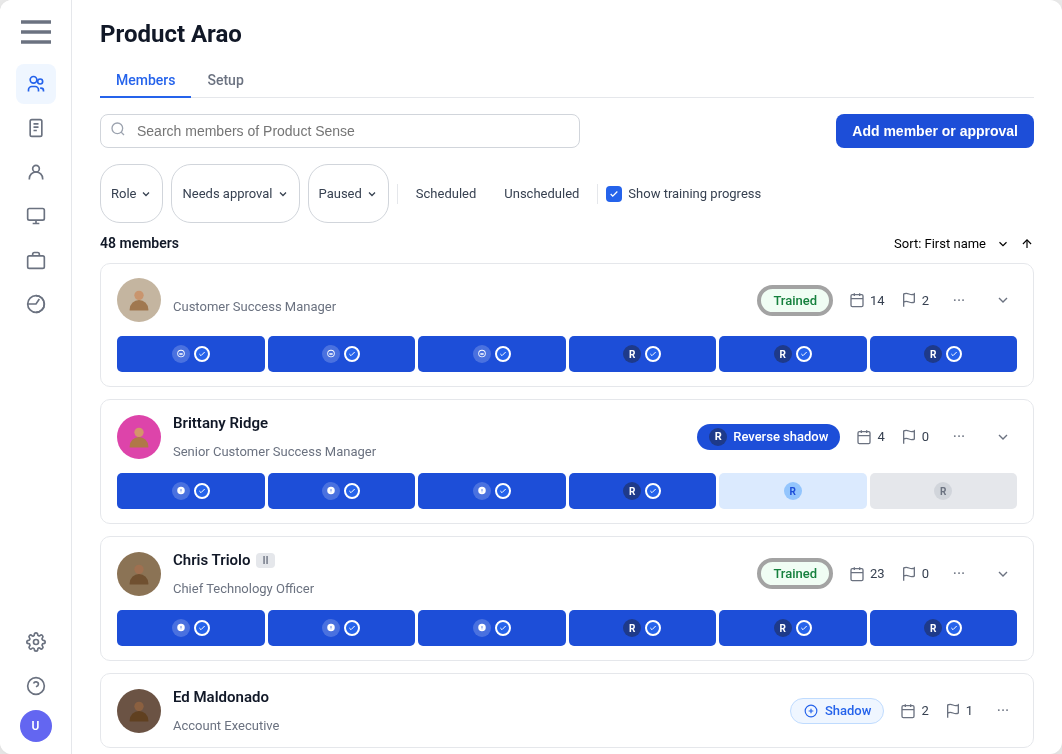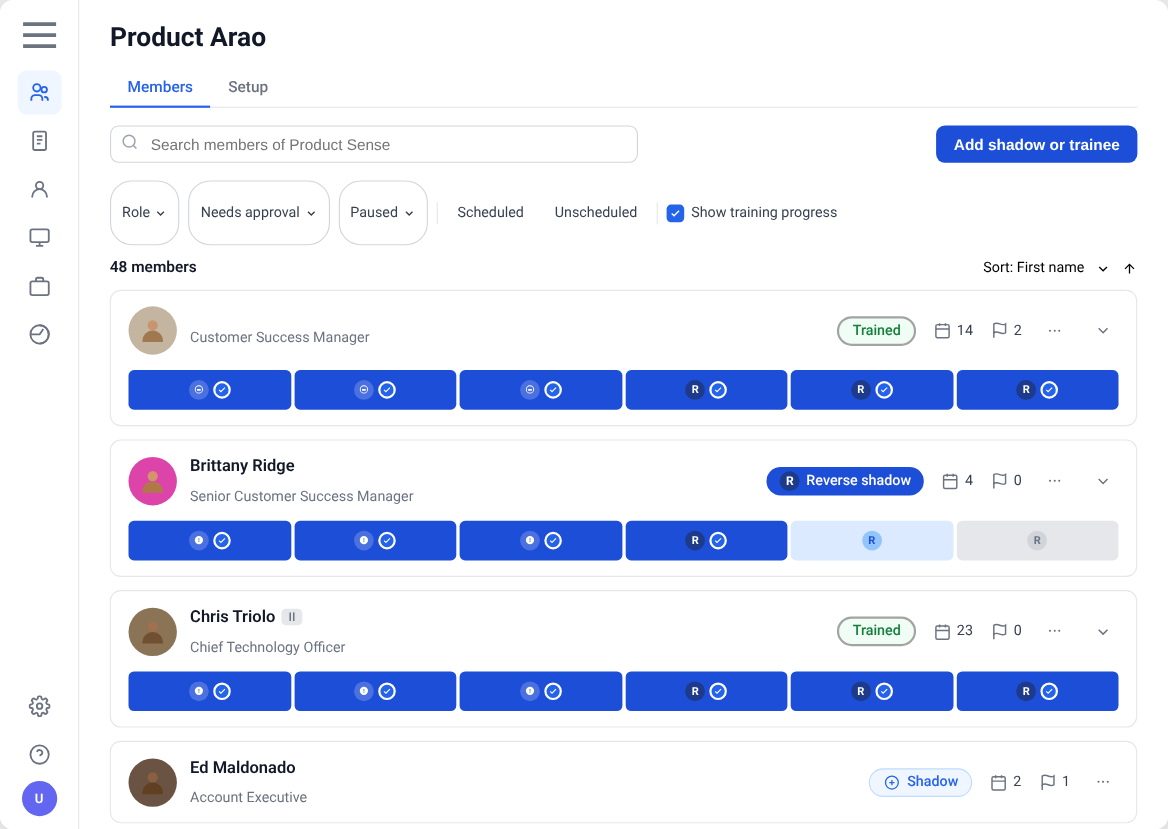--- a/index.html
+++ b/index.html
@@ -47,21 +47,21 @@
 
     
     .member-card { background: #fff; border: 1px solid #e5e7eb; border-radius: 10px; margin-bottom: 12px; overflow: hidden; }
     .member-row { display: flex; align-items: center; padding: 14px 16px; gap: 12px; }
     .member-avatar { width: 44px; height: 44px; border-radius: 50%; background: #d1d5db; overflow: hidden; flex-shrink: 0; }
     .member-info { flex: 1; }
     .member-name { font-size: 15px; font-weight: 600; color: #111827; display: flex; align-items: center; gap: 6px; }
     .member-title { font-size: 13px; color: #6b7280; margin-top: 12px; }
     .member-status { margin-left: auto; display: flex; align-items: center; gap: 16px; }
     .badge { padding: 4px 12px; border-radius: 20px; font-size: 13px; font-weight: 500; }
-    .badge-trained { background: #f0fdf4; color: #15803d; border: 2px solid #a3a3a3; }
+    .badge-trained { background: #f0fdf4; color: #15803d; border: 4px solid #a3a3a3; }
     .badge-reverse-shadow { background: #1d4ed8; color: #fff; display: flex; align-items: center; gap: 6px; }
     .badge-shadow { background: #eff6ff; color: #2563eb; display: flex; align-items: center; gap: 6px; border: 1px solid #bfdbfe; }
     .stat { display: flex; align-items: center; gap: 5px; font-size: 13px; color: #374151; }
     .more-btn { width: 28px; height: 28px; display: flex; align-items: center; justify-content: center; cursor: pointer; color: #6b7280; border-radius: 4px; }
     .expand-btn { width: 28px; height: 28px; display: flex; align-items: center; justify-content: center; cursor: pointer; color: #6b7280; }
 
     
     .progress-bar-row { padding: 0 16px 14px; }
 
     
@@ -156,21 +156,21 @@
     <div class="toolbar">
       <div class="search-box">
         <div class="search-icon-wrap">
           <svg width="16" height="16" viewBox="0 0 24 24" fill="none" stroke="currentColor" stroke-width="2">
             <circle cx="11" cy="11" r="8"></circle>
               <line x1="21" y1="21" x2="16.65" y2="16.65"></line>
           </svg>
         </div>
         <input type="text" placeholder="Search members of Product Sense" style="">
       </div>
-      <button class="add-btn">Add shadow or trainee</button>
+      <button class="add-btn">Add member or approval</button>
     </div>
 
     <div class="filters">
       <div class="filter-btn">
         <span>Role</span>
         <svg width="12" height="12" viewBox="0 0 24 24" fill="none" stroke="currentColor" stroke-width="2.5">
             <polyline points="6 9 12 15 18 9"></polyline>
           </svg>
       </div>
       <div class="filter-btn">

